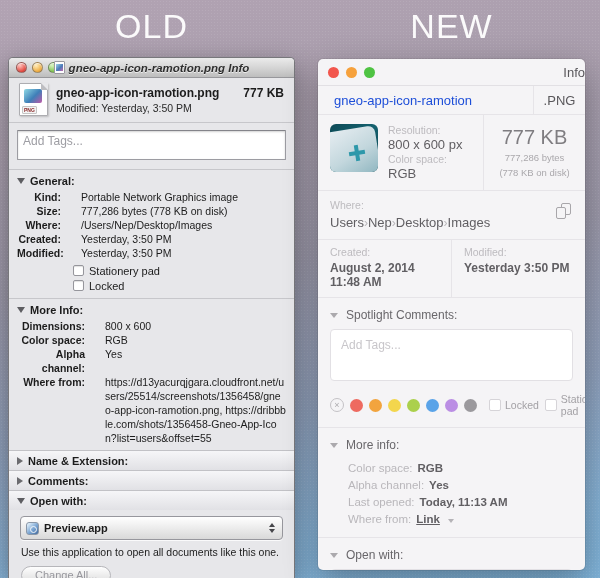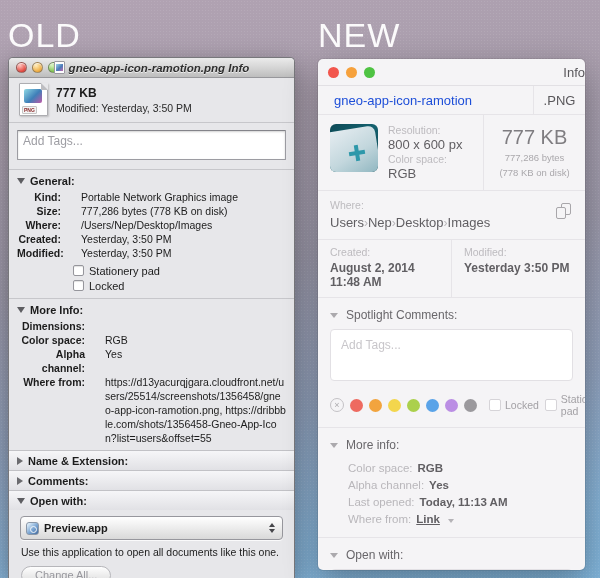--- a/index.html
+++ b/index.html
@@ -2,22 +2,22 @@
 <html><head>
 <meta charset="utf-8">
 <style>
   * { margin:0; padding:0; box-sizing:border-box; }
   html,body { width:600px; height:578px; overflow:hidden; font-family:"Liberation Sans",sans-serif; }
   .stage { position:relative; width:600px; height:578px;
     background:linear-gradient(172deg,#b2a3b3 0%,#a89dac 22%,#9b98a9 45%,#8f9fba 68%,#84b0d4 88%,#7fb3d9 100%); }
   .stage::after { content:""; position:absolute; inset:0; pointer-events:none;
     background-image:radial-gradient(rgba(255,255,255,.09) .8px, transparent 1px);
     background-size:3px 3px; }
-  .big-label { position:absolute; top:16px; font-size:34px; font-weight:400; letter-spacing:1px;
-    color:rgba(255,255,255,.95); z-index:5; }
+  .big-label { position:absolute; top:7px; font-size:34px; font-weight:400; letter-spacing:1px;
+    color:rgba(255,255,255,.95); text-align:center; z-index:5; }
   #old-label { left:8px; width:287px; }
   #new-label { left:318px; width:267px; }
 
   
   .win-old { position:absolute; left:8px; top:57px; width:287px; height:521px; z-index:3;
     background:#e7e7ea; border:1px solid #77777b; border-bottom:none; border-radius:5px 5px 0 0;
     box-shadow:0 8px 26px rgba(0,0,0,.38); overflow:hidden; color:#1c1c1c; font-size:11px; }
   .ow-titlebar { position:relative; height:20px; display:flex; align-items:center; justify-content:center; gap:4px;
     background:linear-gradient(#ebebeb,#d3d3d3 55%,#bdbdbd); border-bottom:1px solid #97979b; }
   .ow-lights { position:absolute; left:7px; top:4px; display:flex; gap:5px; }
@@ -170,20 +170,21 @@
       <span class="mini-doc"></span>
       <span class="ow-title">gneo-app-icon-ramotion.png Info</span>
     </div>
 
     <div class="ow-summary">
       <div class="png-icon">
         <span class="png-badge">PNG</span>
       </div>
       <div class="ow-summary-text">
         <div class="ow-summary-top">
+          <span class="ow-file-name">gneo-app-icon-ramotion.png</span>
           <span class="ow-file-size">777 KB</span>
         </div>
         <div class="ow-file-mod">Modified: Yesterday, 3:50 PM</div>
       </div>
     </div>
 
     <div class="ow-tags-wrap">
       <textarea class="ow-tags" placeholder="Add Tags..." style=""></textarea>
     </div>
 
@@ -224,20 +225,21 @@
       </div>
     </div>
 
     <div class="ow-section">
       <div class="ow-sec-header">
         <span class="tri-down"></span>
         <span>More Info:</span>
       </div>
       <div class="kv kv-more">
         <span class="k">Dimensions:</span>
+        <span class="v">800 x 600</span>
       </div>
       <div class="kv kv-more">
         <span class="k">Color space:</span>
         <span class="v">RGB</span>
       </div>
       <div class="kv kv-more">
         <span class="k">Alpha channel:</span>
         <span class="v">Yes</span>
       </div>
       <div class="kv kv-more">

